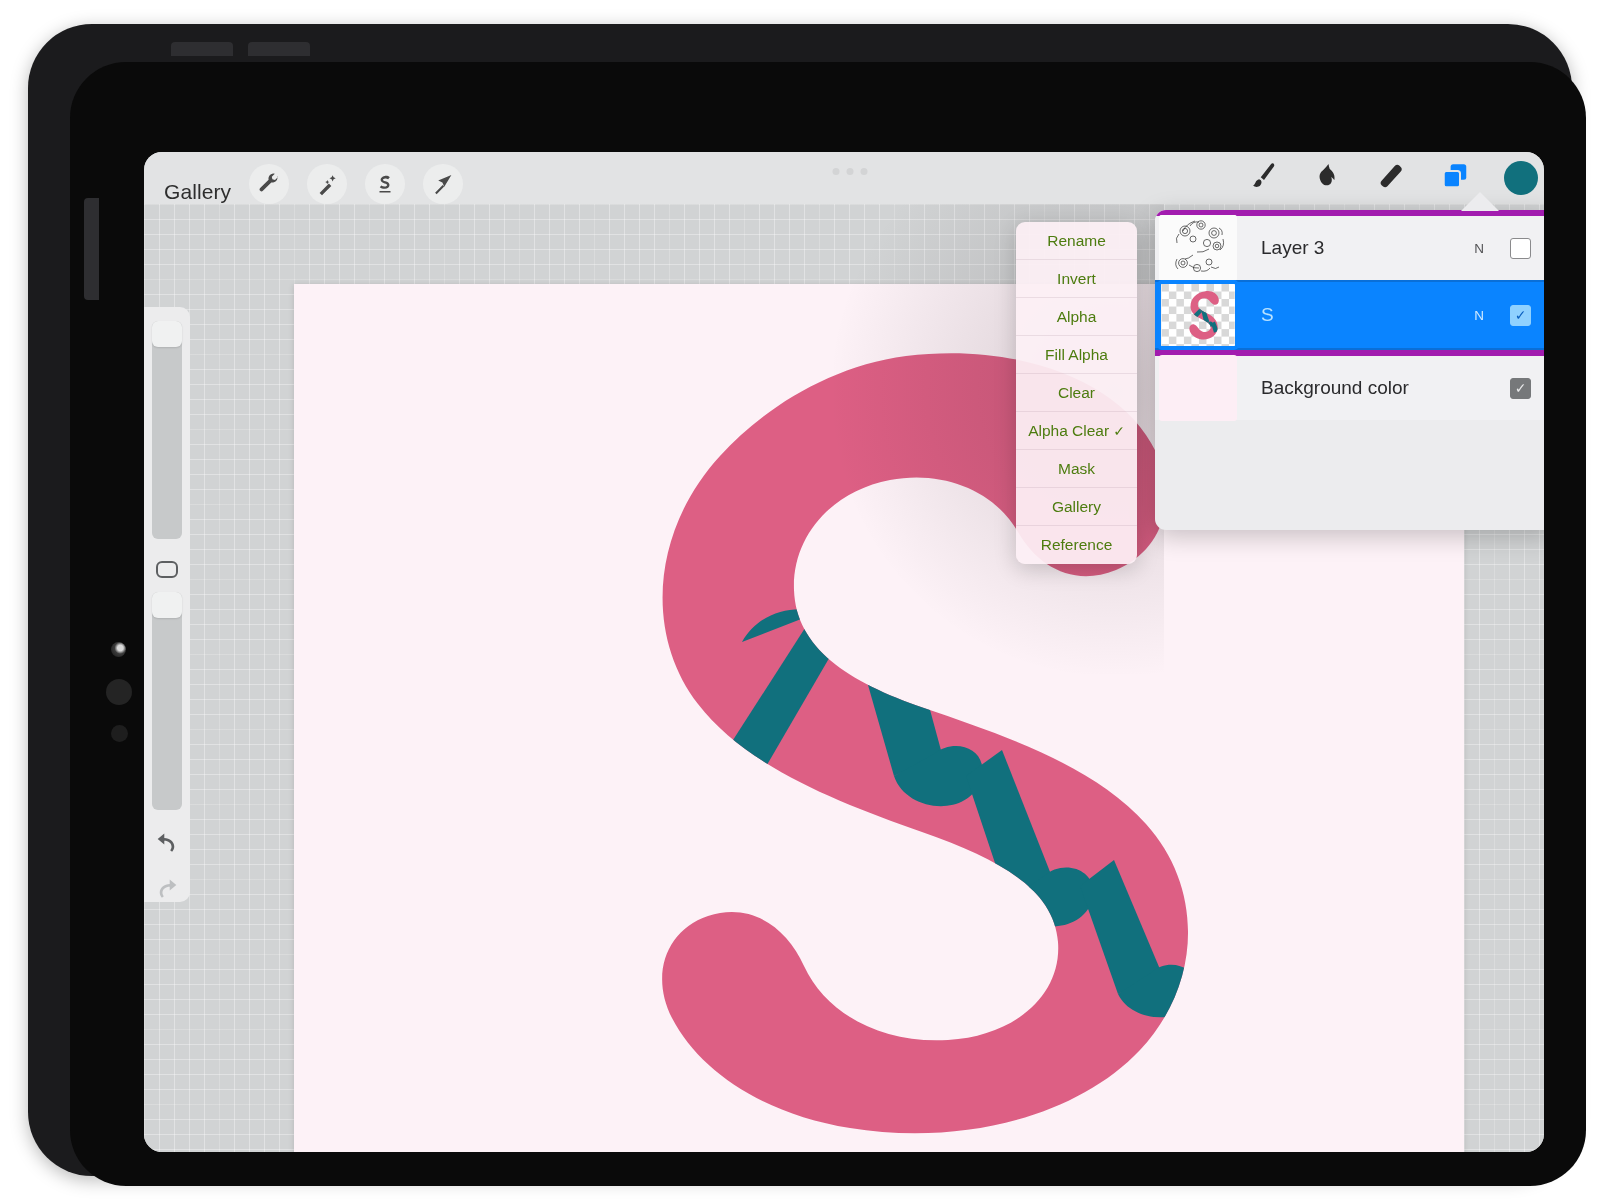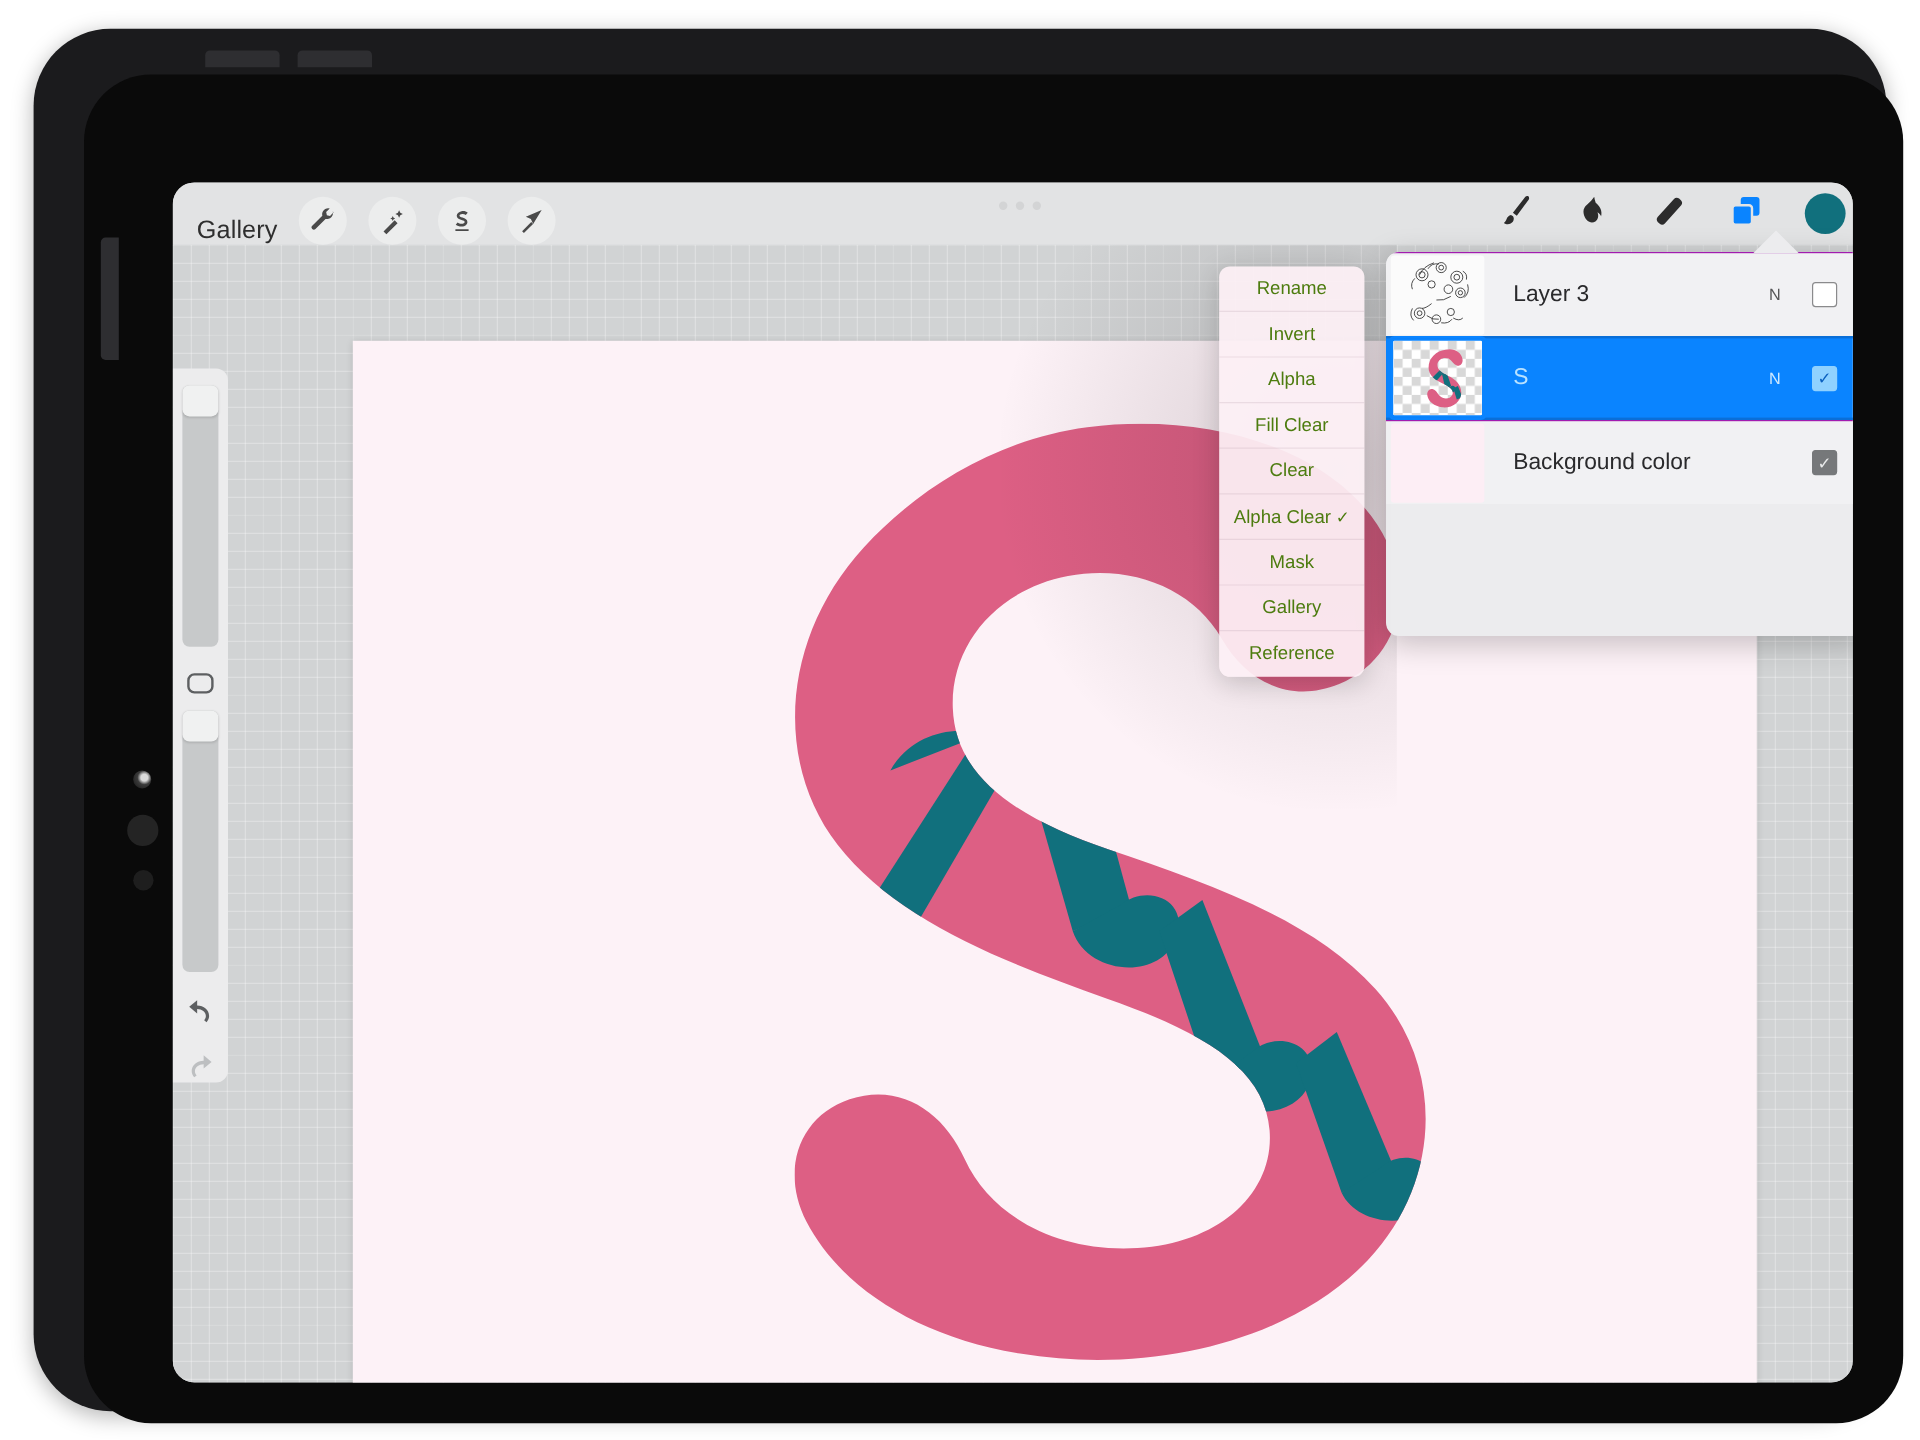--- a/index.html
+++ b/index.html
@@ -209,21 +209,21 @@
     padding: 0 22px 0 21px;
   }
   #layers-title { font-size: 28px; font-weight: bold; color: #1c1c1e; }
   #add-layer-button {
     font-size: 34px; color: #3a3a3c; font-weight: 300; line-height: 1;
   }
   .layer-row {
     height: 70px;
     display: flex; align-items: center;
     background: #f1f1f3;
-    border-top: 1px solid #a21caf;
+    border-top: 6px solid #a21caf;
     position: relative;
   }
   .layer-row.selected {
     background: #0a84ff;
     border: 2px solid #0a6fd8;
     border-left: none; border-right: none;
   }
   .layer-thumb {
     width: 78px; height: 66px; margin-left: 4px;
     background: #fafafa;
@@ -419,21 +419,21 @@
         <div class="ctx-item">
           <span>Rename</span>
         </div>
         <div class="ctx-item">
           <span>Invert</span>
         </div>
         <div class="ctx-item">
           <span>Alpha</span>
         </div>
         <div class="ctx-item">
-          <span>Fill Clear</span>
+          <span>Fill Alpha</span>
         </div>
         <div class="ctx-item">
           <span>Clear</span>
         </div>
         <div class="ctx-item">
           <span>Alpha Clear</span><span class="ctx-check">✓</span>
         </div>
         <div class="ctx-item">
           <span>Mask</span>
         </div>

